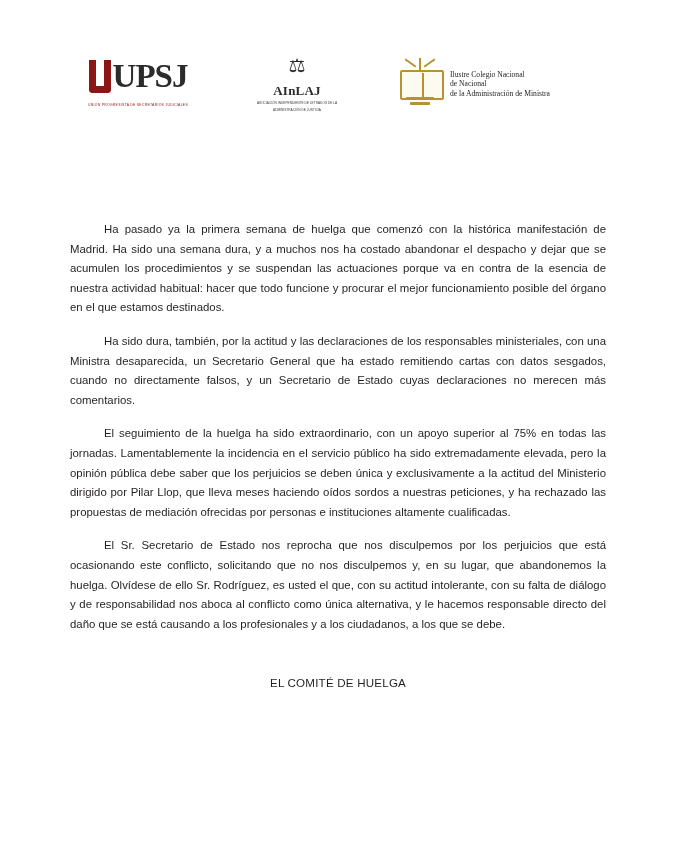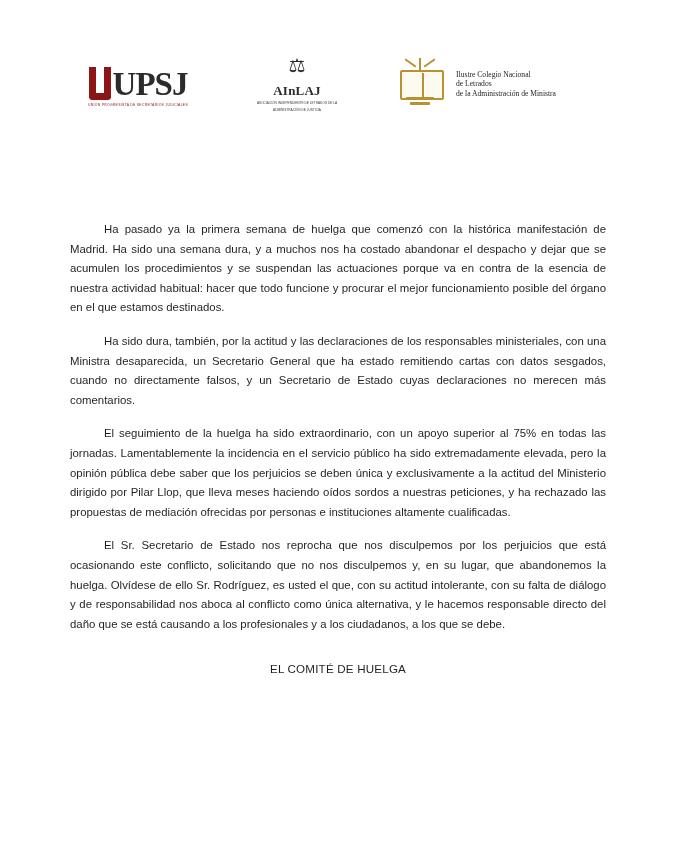--- a/index.html
+++ b/index.html
@@ -35,21 +35,21 @@
 
   
   .logo-upsj {
     display: flex;
     flex-direction: column;
     align-items: center;
     width: 118px;
   }
   .logo-upsj .mark {
     display: flex;
-    align-items: flex-end;
+    align-items: flex-start;
     justify-content: center;
     height: 40px;
   }
   .logo-upsj .u-shape {
     width: 22px;
     height: 33px;
     border: 7px solid #8c1515;
     border-top: none;
     border-radius: 0 0 4px 4px;
     margin-right: 2px;
@@ -99,21 +99,21 @@
     line-height: 4.6px;
     color: #3b3b3b;
     text-align: center;
     white-space: nowrap;
   }
 
   
   .logo-colegio {
     display: flex;
     align-items: center;
-    gap: 13px;
+    gap: 7px;
     width: 200px;
   }
   .logo-colegio .crest {
     width: 46px;
     height: 52px;
     position: relative;
     flex: 0 0 auto;
   }
   .logo-colegio .crest .book {
     position: absolute;
@@ -196,21 +196,21 @@
   }
   p.para {
     text-align: justify;
     font-size: 11.4px;
     line-height: 19.6px;
     margin: 7px 0 14px 0;
     text-indent: 34px;
     color: #221f1f;
   }
   .signature {
-    margin-top: 28px;
+    margin-top: 42px;
     text-align: center;
     font-size: 11.6px;
     letter-spacing: 0.2px;
     color: #221f1f;
   }
 </style>
 </head>
 <body>
 
 <div class="page">
@@ -236,21 +236,21 @@
       <div class="crest">
         <span class="ray v"></span>
         <span class="ray l"></span>
         <span class="ray r"></span>
         <span class="book"></span>
         <span class="base"></span>
         <span class="base2"></span>
       </div>
       <div class="ctext">
         <div class="l1">Ilustre Colegio Nacional</div>
-        <div class="l2">de Letrados</div>
+        <div class="l2">de Nacional</div>
         <div class="l3">de la Administración de Ministra</div>
       </div>
     </div>
 
   </div>
 
   <div class="content">
     <p class="para">Ha pasado ya la primera semana de huelga que comenzó con la histórica manifestación de Madrid. Ha sido una semana dura, y a muchos nos ha costado abandonar el despacho y dejar que se acumulen los procedimientos y se suspendan las actuaciones porque va en contra de la esencia de nuestra actividad habitual: hacer que todo funcione y procurar el mejor funcionamiento posible del órgano en el que estamos destinados.</p>
     <p class="para">Ha sido dura, también, por la actitud y las declaraciones de los responsables ministeriales, con una Ministra desaparecida, un Secretario General que ha estado remitiendo cartas con datos sesgados, cuando no directamente falsos, y un Secretario de Estado cuyas declaraciones no merecen más comentarios.</p>
     <p class="para">El seguimiento de la huelga ha sido extraordinario, con un apoyo superior al 75% en todas las jornadas. Lamentablemente la incidencia en el servicio público ha sido extremadamente elevada, pero la opinión pública debe saber que los perjuicios se deben única y exclusivamente a la actitud del Ministerio dirigido por Pilar Llop, que lleva meses haciendo oídos sordos a nuestras peticiones, y ha rechazado las propuestas de mediación ofrecidas por personas e instituciones altamente cualificadas.</p>

